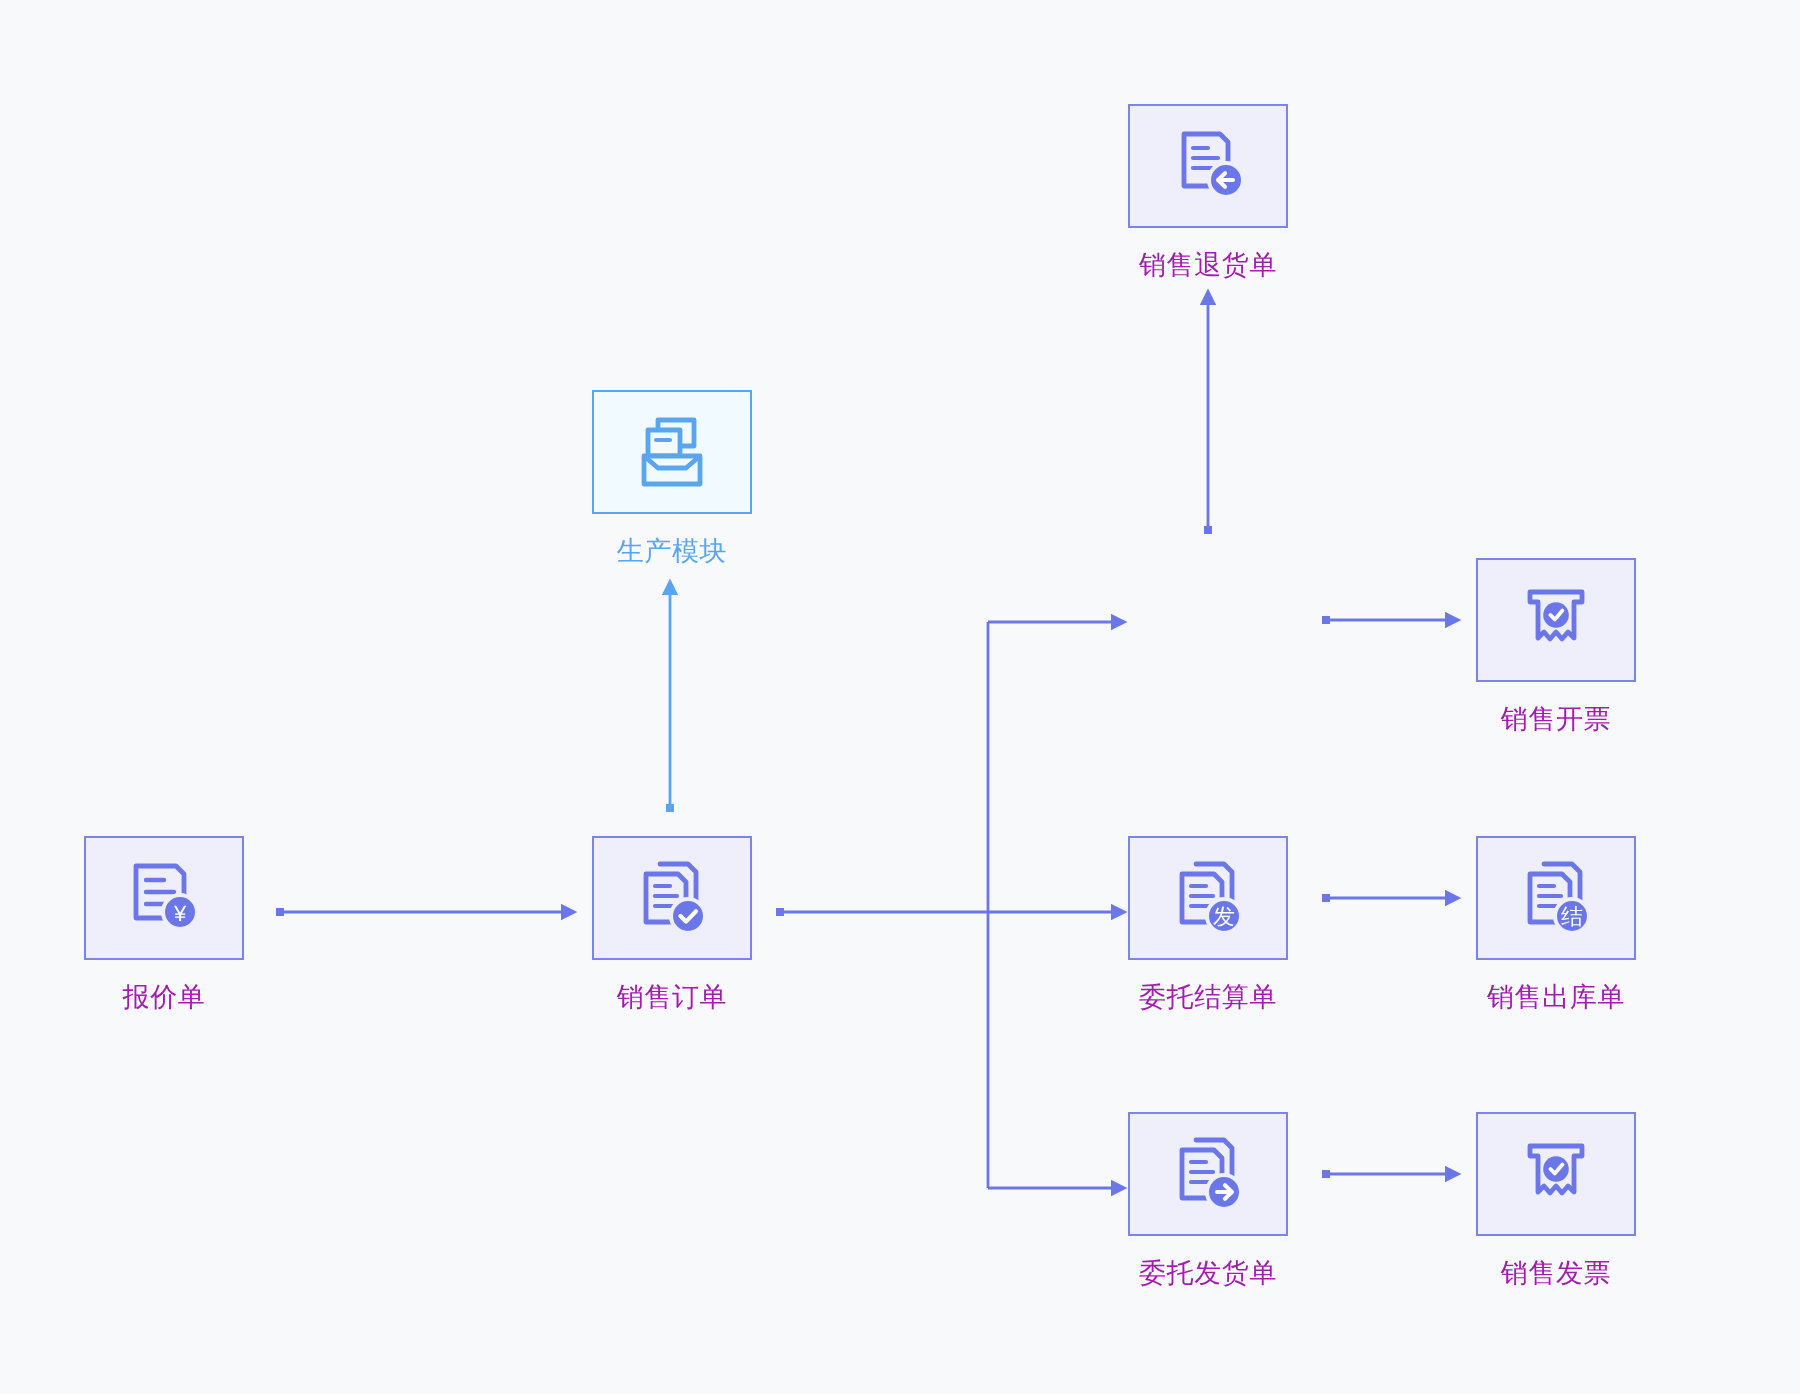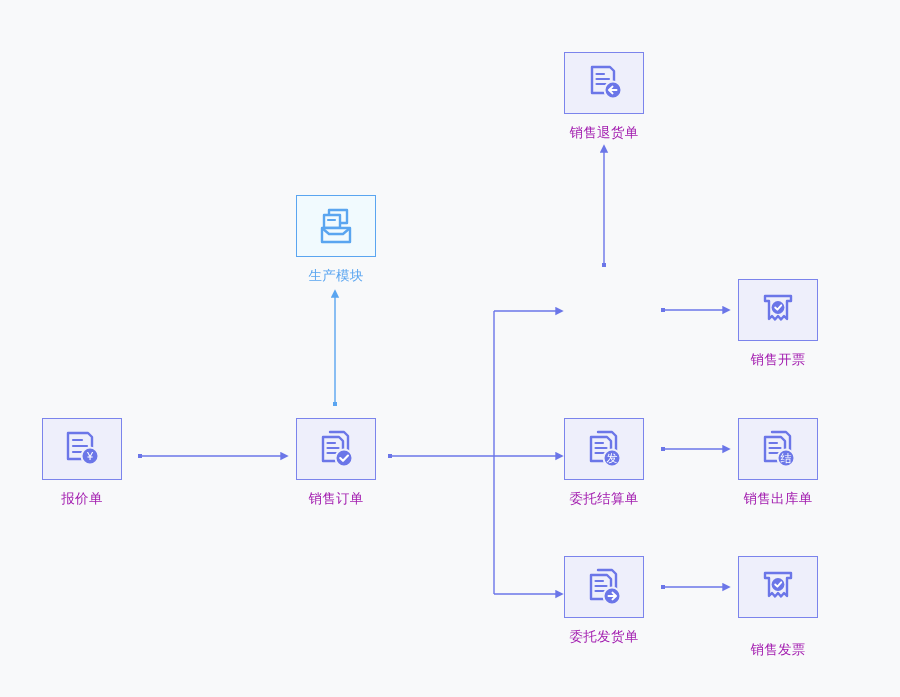--- a/index.html
+++ b/index.html
@@ -228,21 +228,21 @@
         <line x1="13.5" y1="16" x2="21" y2="16" stroke="#6B76E8" stroke-width="2.1" stroke-linecap="round"></line>
         <line x1="13.5" y1="21" x2="24.5" y2="21" stroke="#6B76E8" stroke-width="2.1" stroke-linecap="round"></line>
         <line x1="13.5" y1="26" x2="24.5" y2="26" stroke="#6B76E8" stroke-width="2.1" stroke-linecap="round"></line>
         <circle cx="30" cy="31" r="8.5" fill="#6B76E8" stroke="#EEEFFB" stroke-width="2"></circle>
         <path d="M26.5 31 H33.5 M30.5 27.6 L34 31 L30.5 34.4" fill="none" stroke="#FFFFFF" stroke-width="2" stroke-linecap="round" stroke-linejoin="round"></path>
       </svg>
     </div>
     <div class="node-label">委托发货单</div>
   </div>
 
-  <div class="node" style="left:737px; top:556px;gap:13px;">
+  <div class="node" style="left:737px; top:556px;">
     <div class="node-box">
       <svg width="44" height="44" viewBox="0 0 44 44">
         <path d="M9 8 H35 V13 H31 V31 L28 28 L25 31.5 L22 28 L19 31.5 L16 28 L13 31 V13 H9 Z" fill="none" stroke="#6B76E8" stroke-width="2.4" stroke-linejoin="round" stroke-linecap="round"></path>
         <circle cx="22" cy="19.5" r="6.4" fill="#6B76E8"></circle>
         <path d="M19.2 19.5 L21.4 21.7 L25.2 17.3" fill="none" stroke="#FFFFFF" stroke-width="1.9" stroke-linecap="round" stroke-linejoin="round"></path>
       </svg>
     </div>
     <div class="node-label">销售发票</div>
   </div>
 

